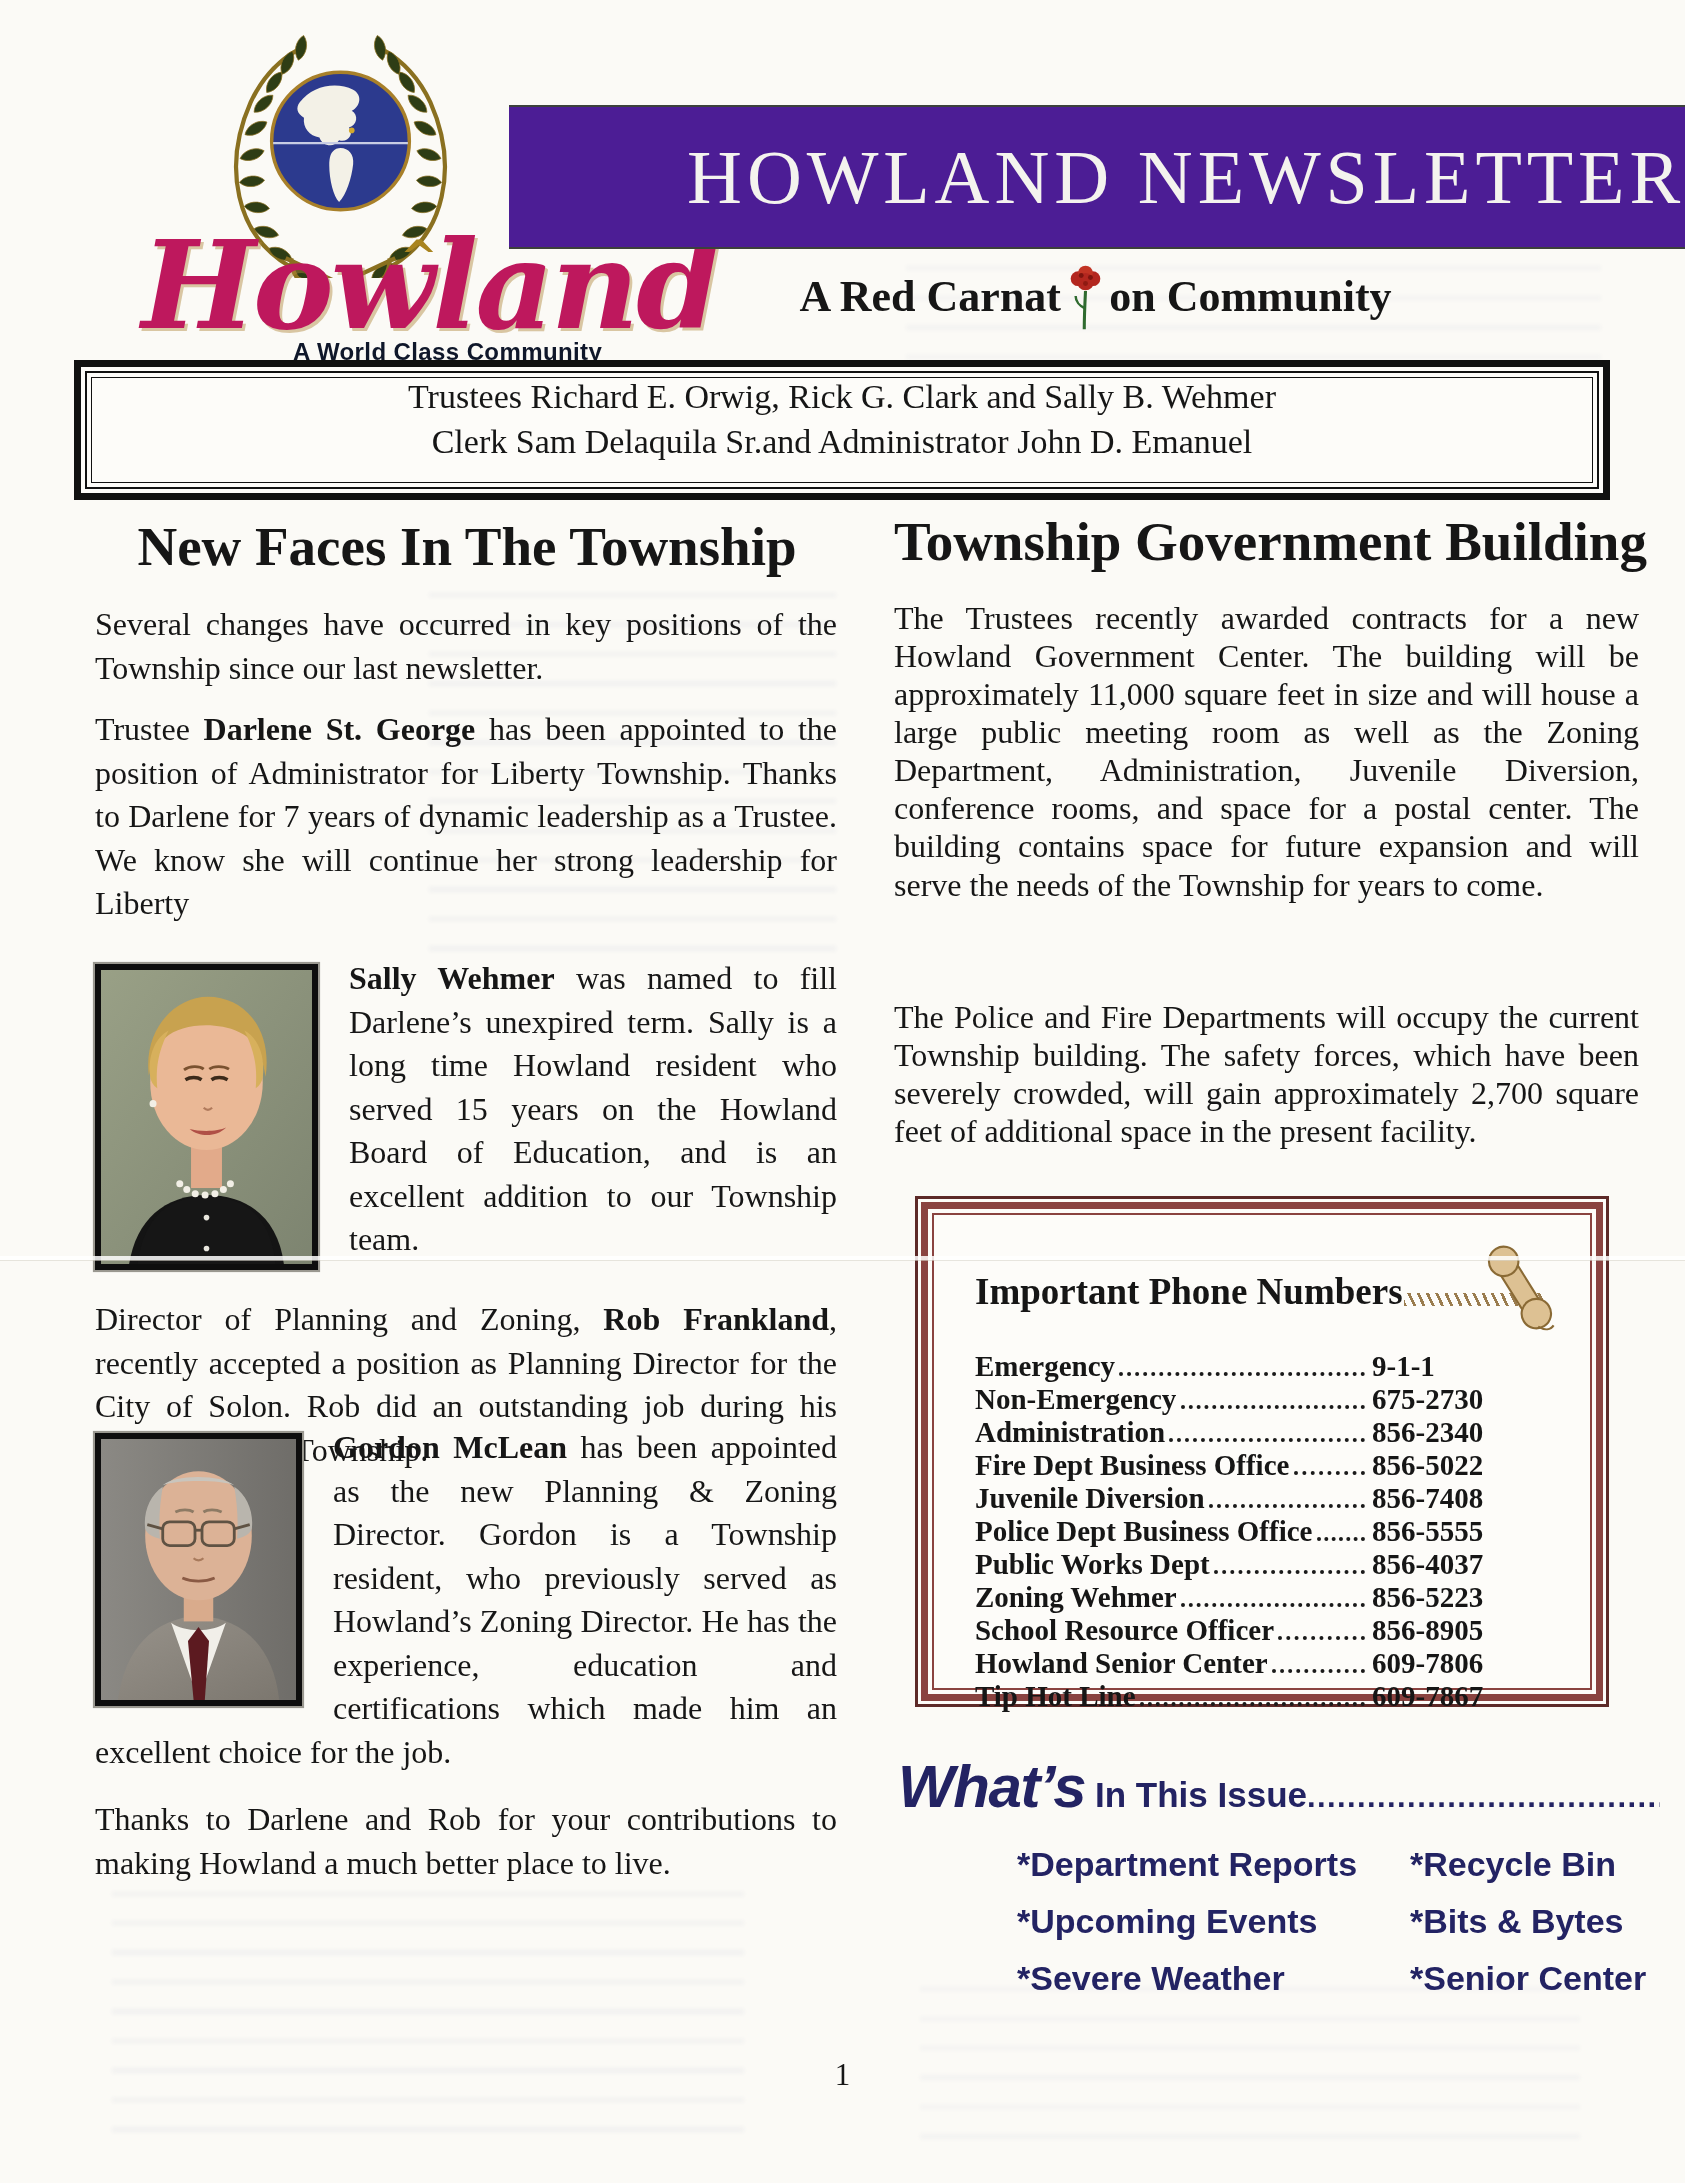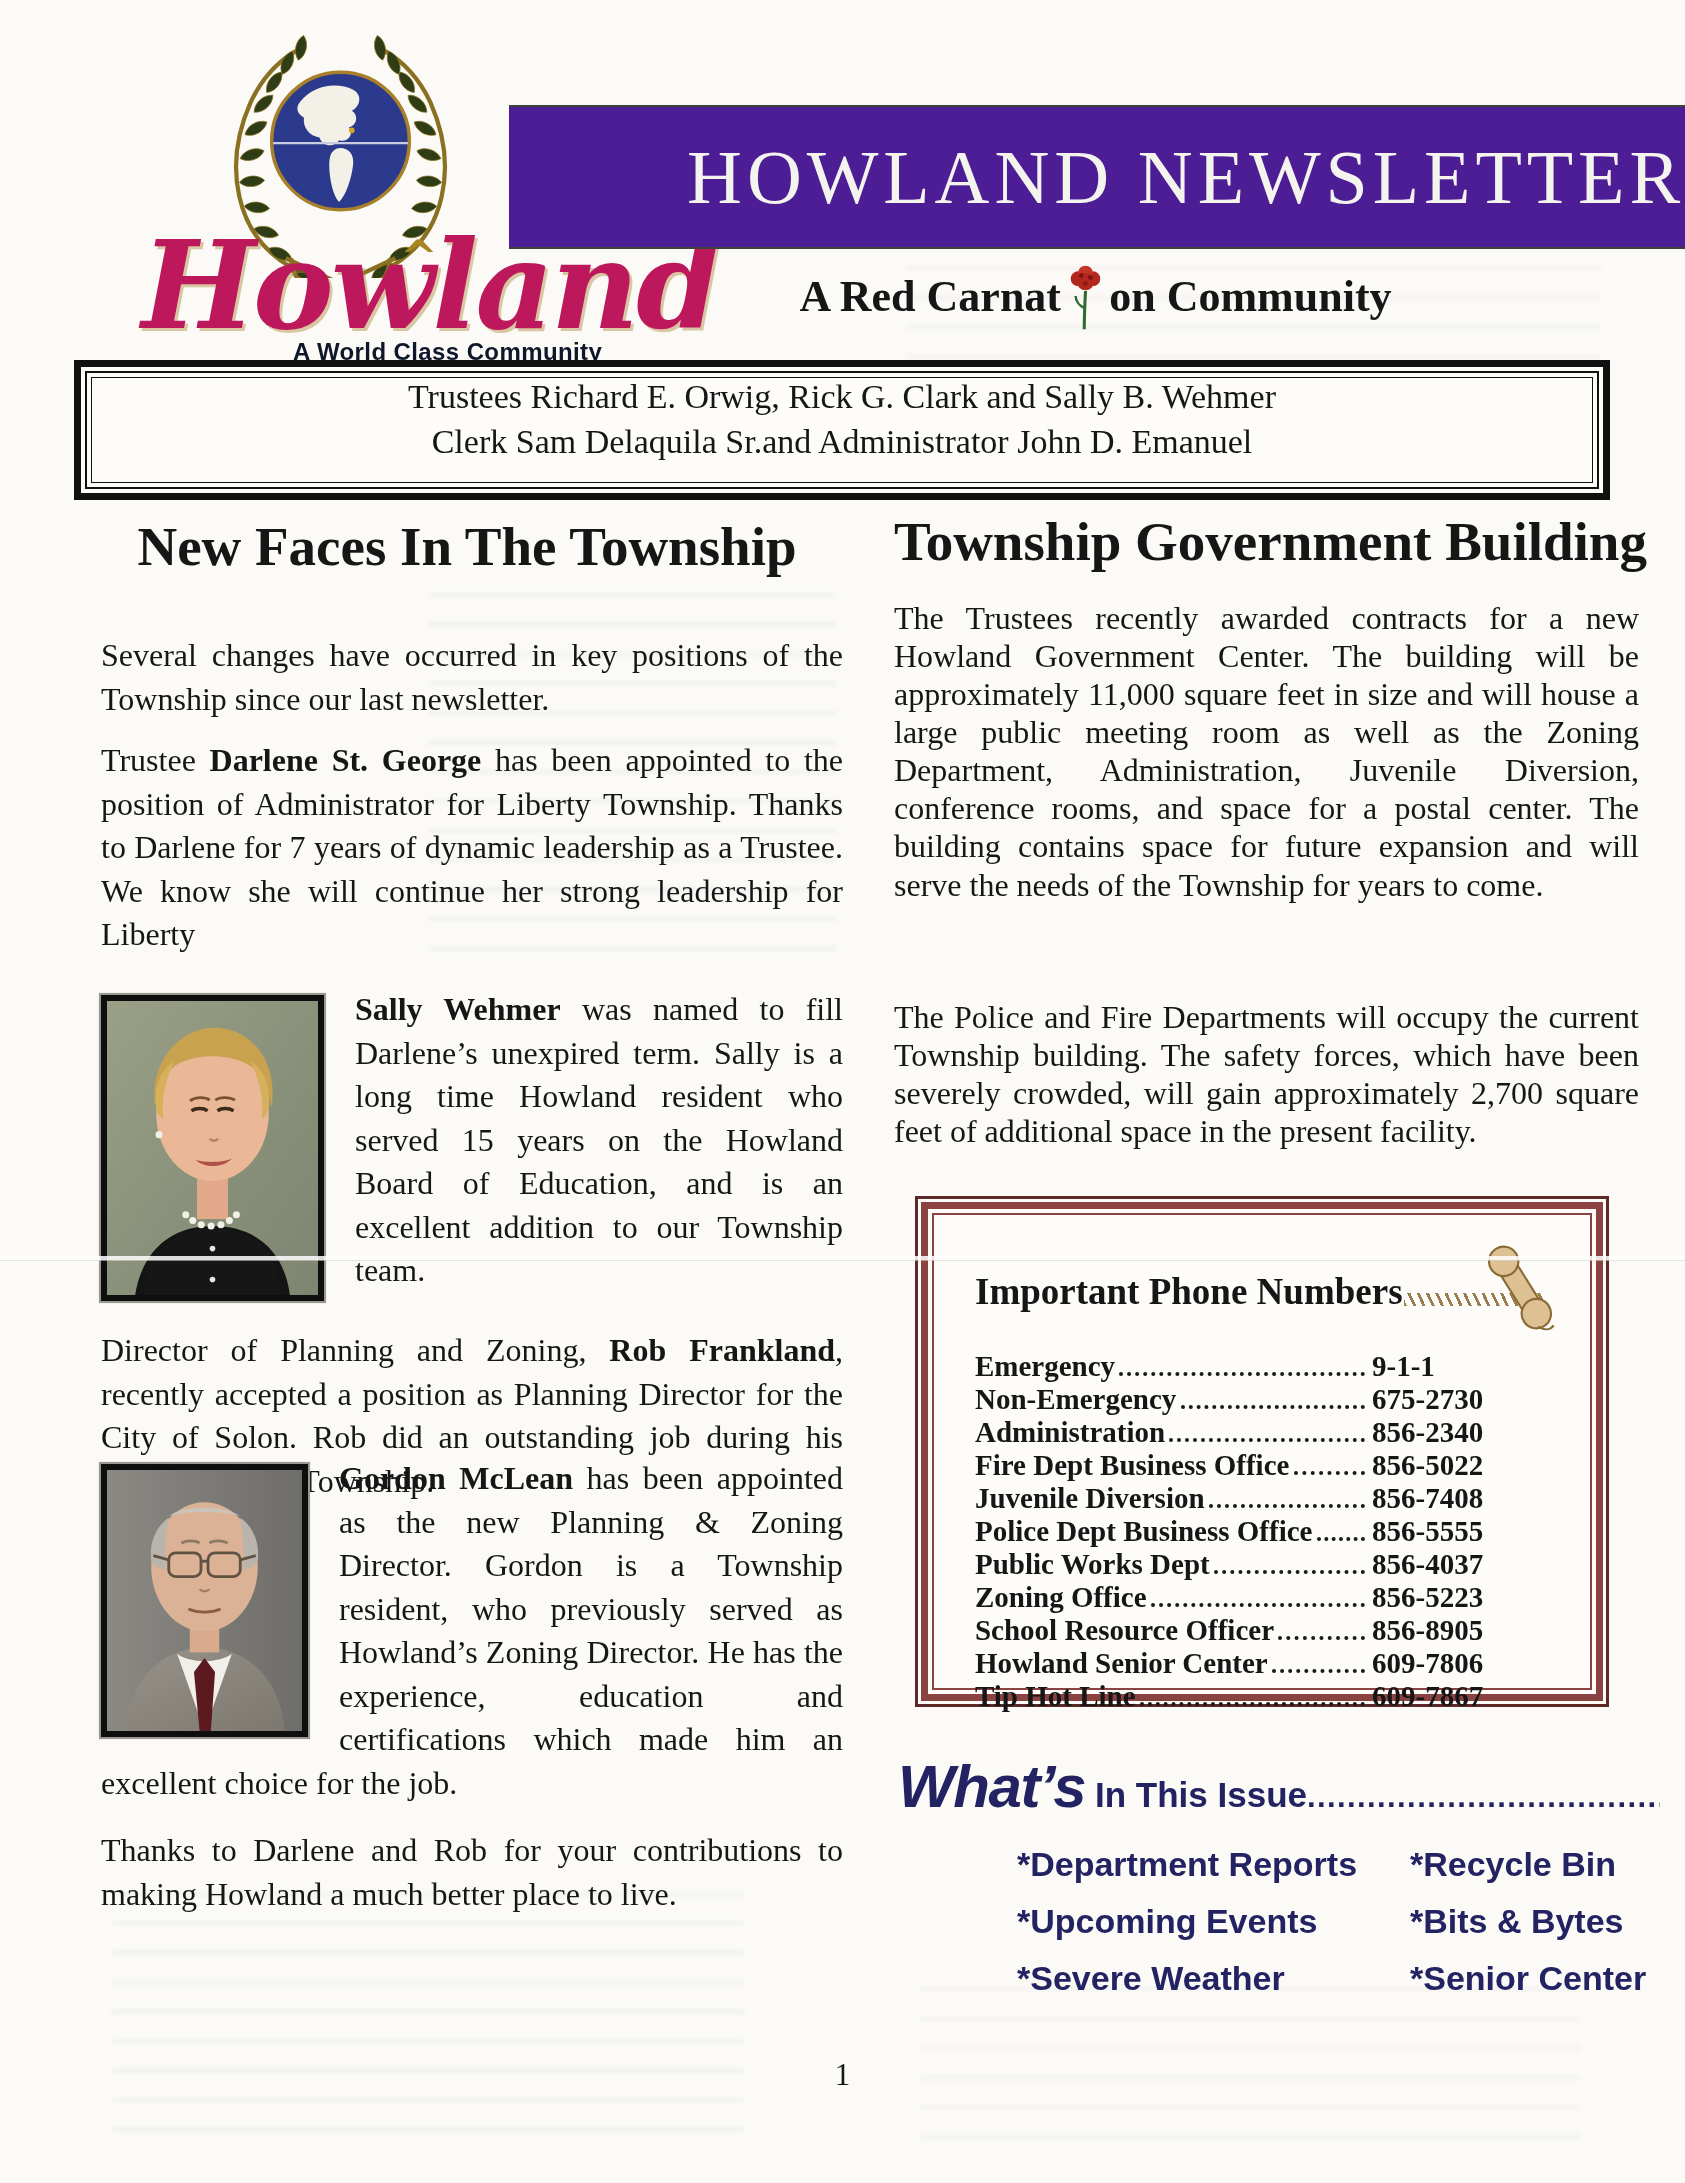--- a/index.html
+++ b/index.html
@@ -56,21 +56,21 @@
     border:7.7px solid #111;background:#fdfcf9;box-sizing:border-box;}
   .tr-mid{position:absolute;inset:4.2px;border:2.8px solid #111;}
   .tr-inner{position:absolute;inset:3.5px;border:1.4px solid #111;
     display:flex;flex-direction:column;align-items:center;gap:7px;}
   .tr-line{font-size:34px;white-space:nowrap;}
 
   
   .col-heading{position:absolute;font-size:55px;font-weight:bold;text-align:center;white-space:nowrap;}
   .body-text{font-size:32px;text-align:justify;line-height:1.36;}
   .body-text-r{font-size:32px;text-align:justify;line-height:1.19;}
-  .left-block{position:absolute;left:101px;width:742px;margin-top:31px;}
+  .left-block{position:absolute;left:95px;width:742px;}
   .right-block{position:absolute;left:894px;width:745px;}
 
   .photo-frame{float:left;border:6.3px solid #0e0e0e;background:#888;margin:7px 31px 7px 0;
     box-shadow:0 0 0 2.1px #9a9890;}
   .photo-frame svg{display:block;}
 
   
   .ph-outer{position:absolute;left:915px;top:1196px;width:694px;height:511px;box-sizing:border-box;
     border:3.5px solid #5d2a28;background:#fdfcf9;z-index:3;}
   .ph-mid{position:absolute;inset:2.8px;border:7.7px solid #8a4340;}
@@ -331,21 +331,21 @@
               <span class="ph-label">Police Dept Business Office</span>
               <span class="ph-dots"></span>
               <span class="ph-num">856-5555</span>
             </div>
           <div class="ph-row">
               <span class="ph-label">Public Works Dept</span>
               <span class="ph-dots"></span>
               <span class="ph-num">856-4037</span>
             </div>
           <div class="ph-row">
-              <span class="ph-label">Zoning Office</span>
+              <span class="ph-label">Zoning Wehmer</span>
               <span class="ph-dots"></span>
               <span class="ph-num">856-5223</span>
             </div>
           <div class="ph-row">
               <span class="ph-label">School Resource Officer</span>
               <span class="ph-dots"></span>
               <span class="ph-num">856-8905</span>
             </div>
           <div class="ph-row">
               <span class="ph-label">Howland Senior Center</span>

